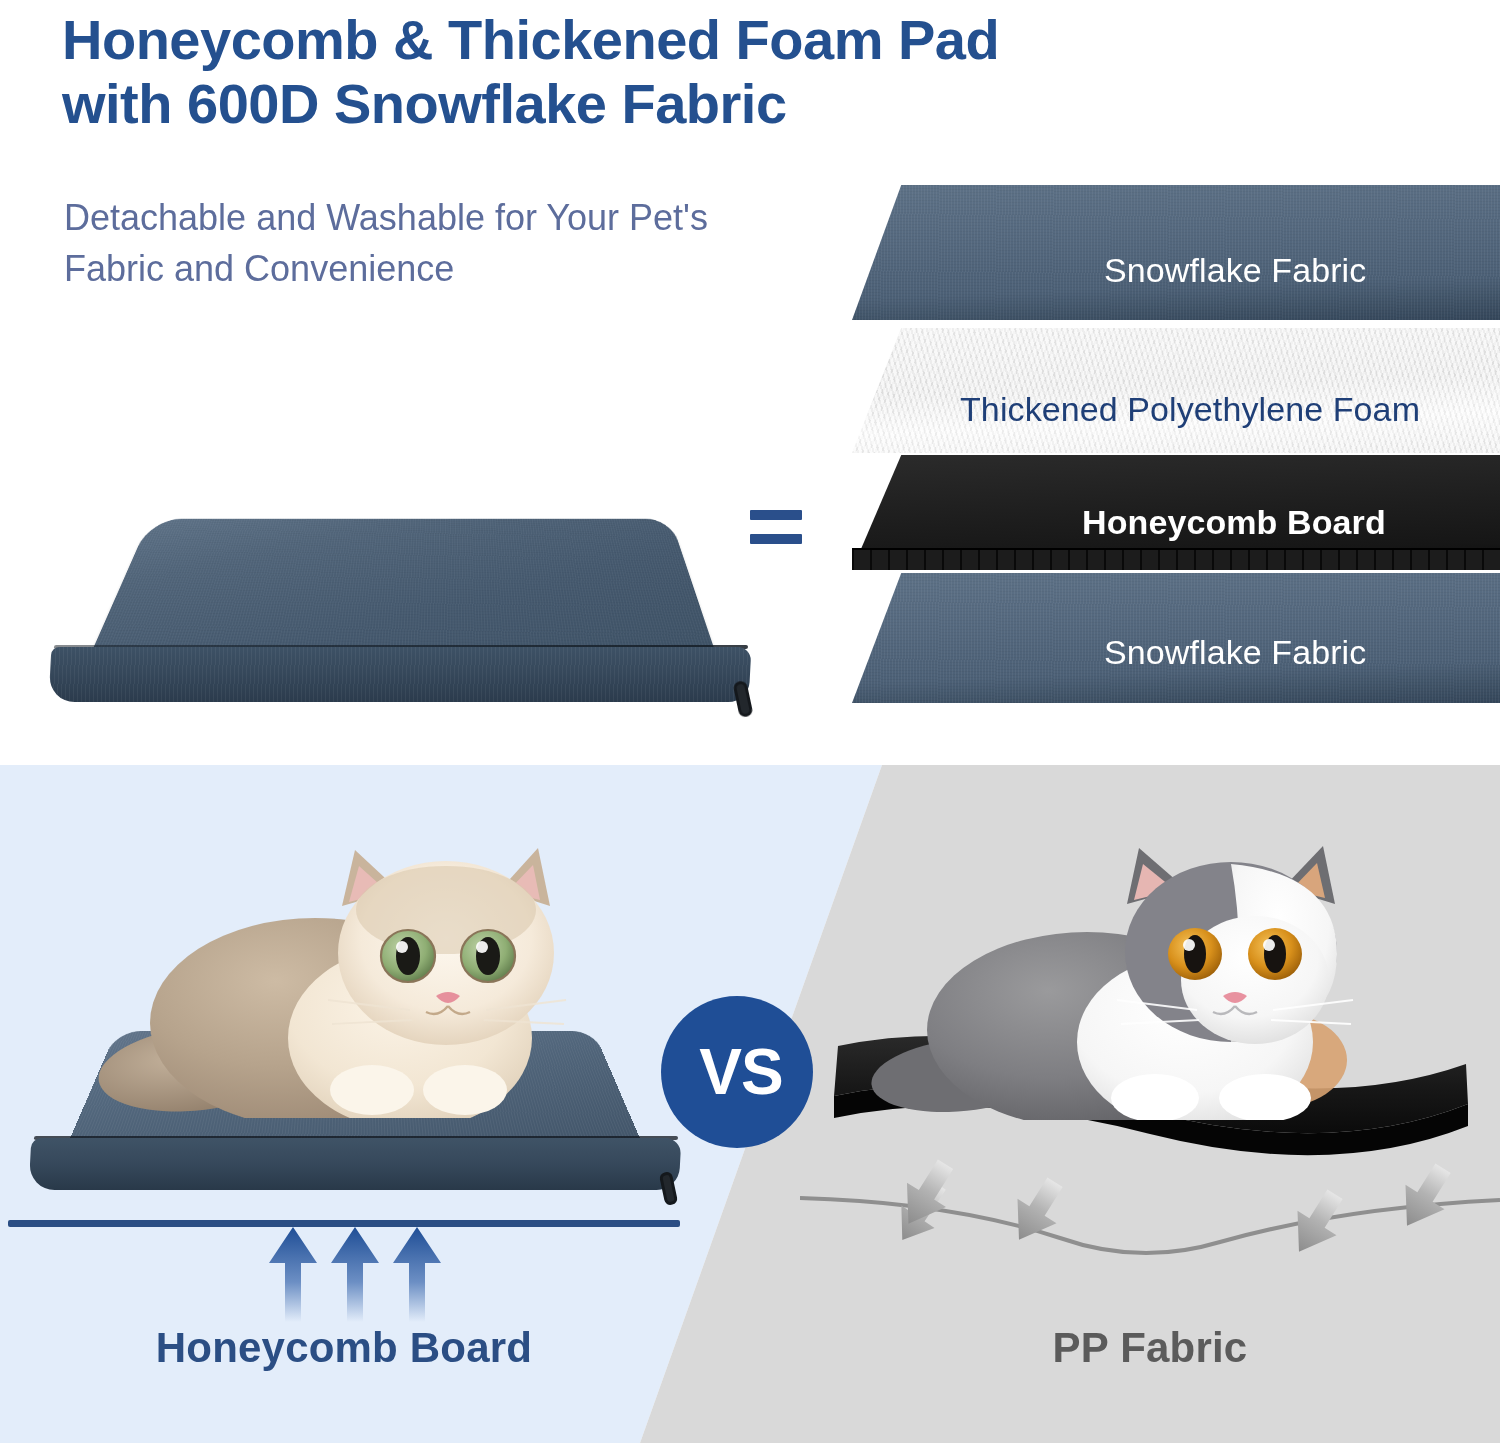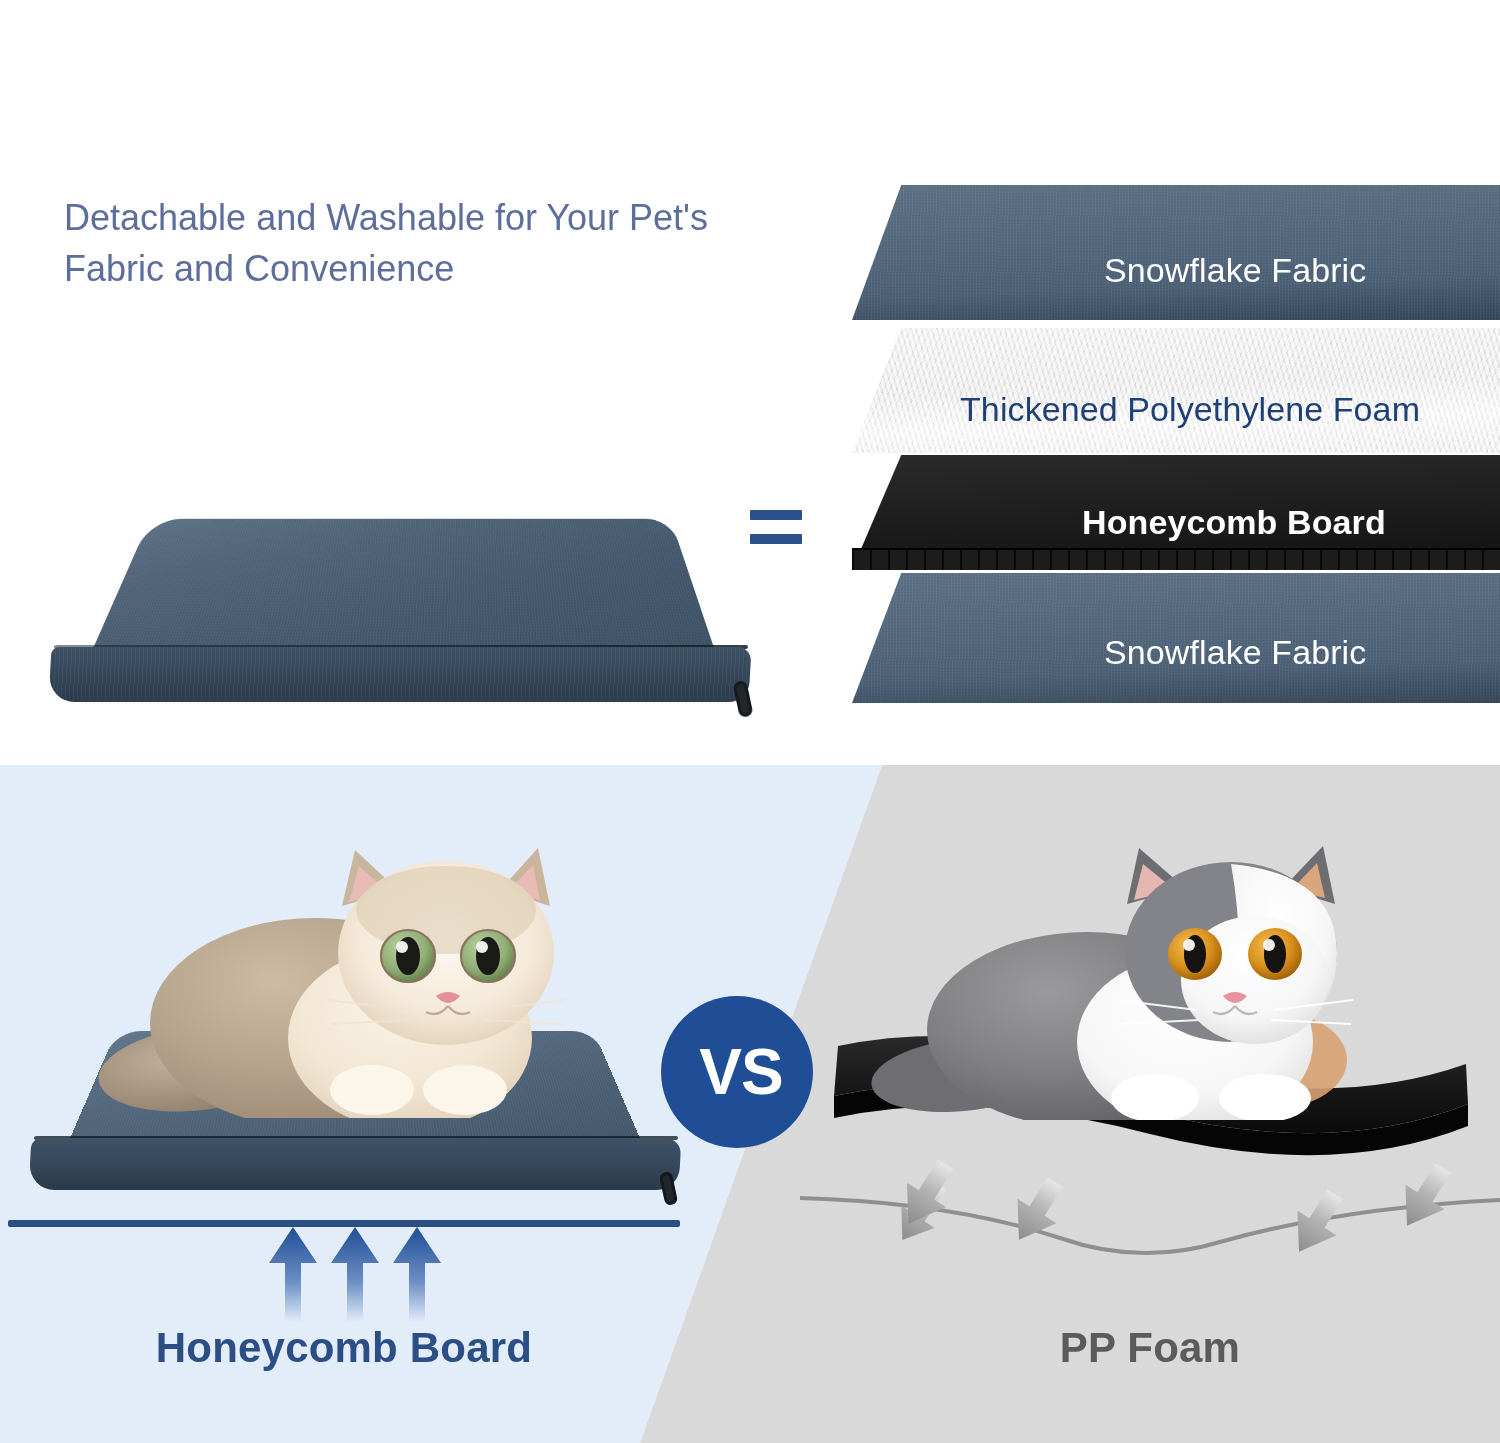--- a/index.html
+++ b/index.html
@@ -233,20 +233,24 @@
   #label-pp {
     position:absolute; left:820px; top:1324px; width:660px; text-align:center;
     font-size:42px; font-weight:bold; color:#5B5B5B; letter-spacing:.2px; z-index:20;
   }
 </style>
 </head>
 <body>
 
 <div id="top-section">
 
+  <div id="page-title">
+    <span class="ln">Honeycomb &amp; Thickened Foam Pad</span>
+    <span class="ln">with 600D Snowflake Fabric</span>
+  </div>
 
   <div id="page-subtitle">
     <span class="ln">Detachable and Washable for Your Pet's</span>
     <span class="ln">Fabric and Convenience</span>
   </div>
 
   <div id="product-pad">
     <div class="pad-top"></div>
     <div class="pad-zipper-line"></div>
     <div class="pad-side"></div>
@@ -463,17 +467,17 @@
   <g fill="url(#dnArrow)" transform="rotate(34 0 0)">
     <path d="M58 -8 L74 -8 L74 30 L86 30 L66 58 L46 30 L58 30 Z" transform="translate(0,0)"></path>
   </g>
   <path d="M38 4 L56 4 L56 40 L70 40 L47 74 L24 40 L38 40 Z" fill="url(#dnArrow)" transform="rotate(32 47 39)"></path>
   <path d="M148 22 L166 22 L166 56 L180 56 L157 90 L134 56 L148 56 Z" fill="url(#dnArrow)" transform="rotate(32 157 56)"></path>
   <path d="M428 34 L446 34 L446 68 L460 68 L437 102 L414 68 L428 68 Z" fill="url(#dnArrow)" transform="rotate(32 437 68)"></path>
   <path d="M536 8 L554 8 L554 42 L568 42 L545 76 L522 42 L536 42 Z" fill="url(#dnArrow)" transform="rotate(32 545 42)"></path>
 </svg>
 
 <div id="label-honeycomb">Honeycomb Board</div>
-<div id="label-pp">PP Foam</div>
+<div id="label-pp">PP Fabric</div>
 
 <div id="vs-badge">
   <span>VS</span>
 </div>
 
 </body></html>

